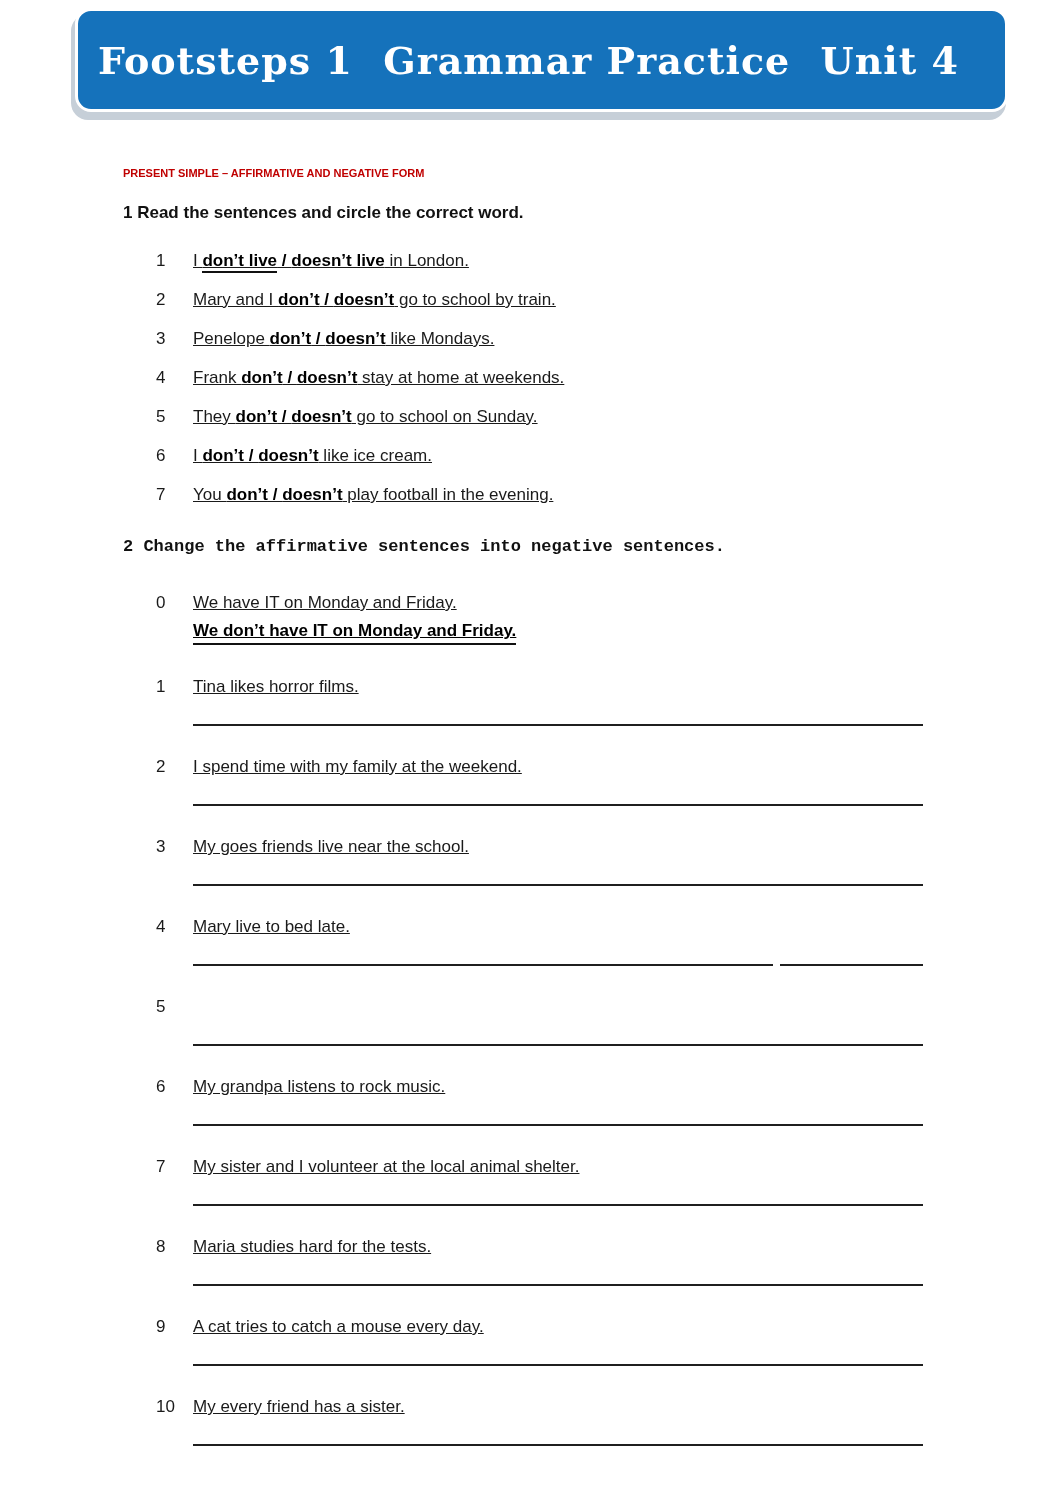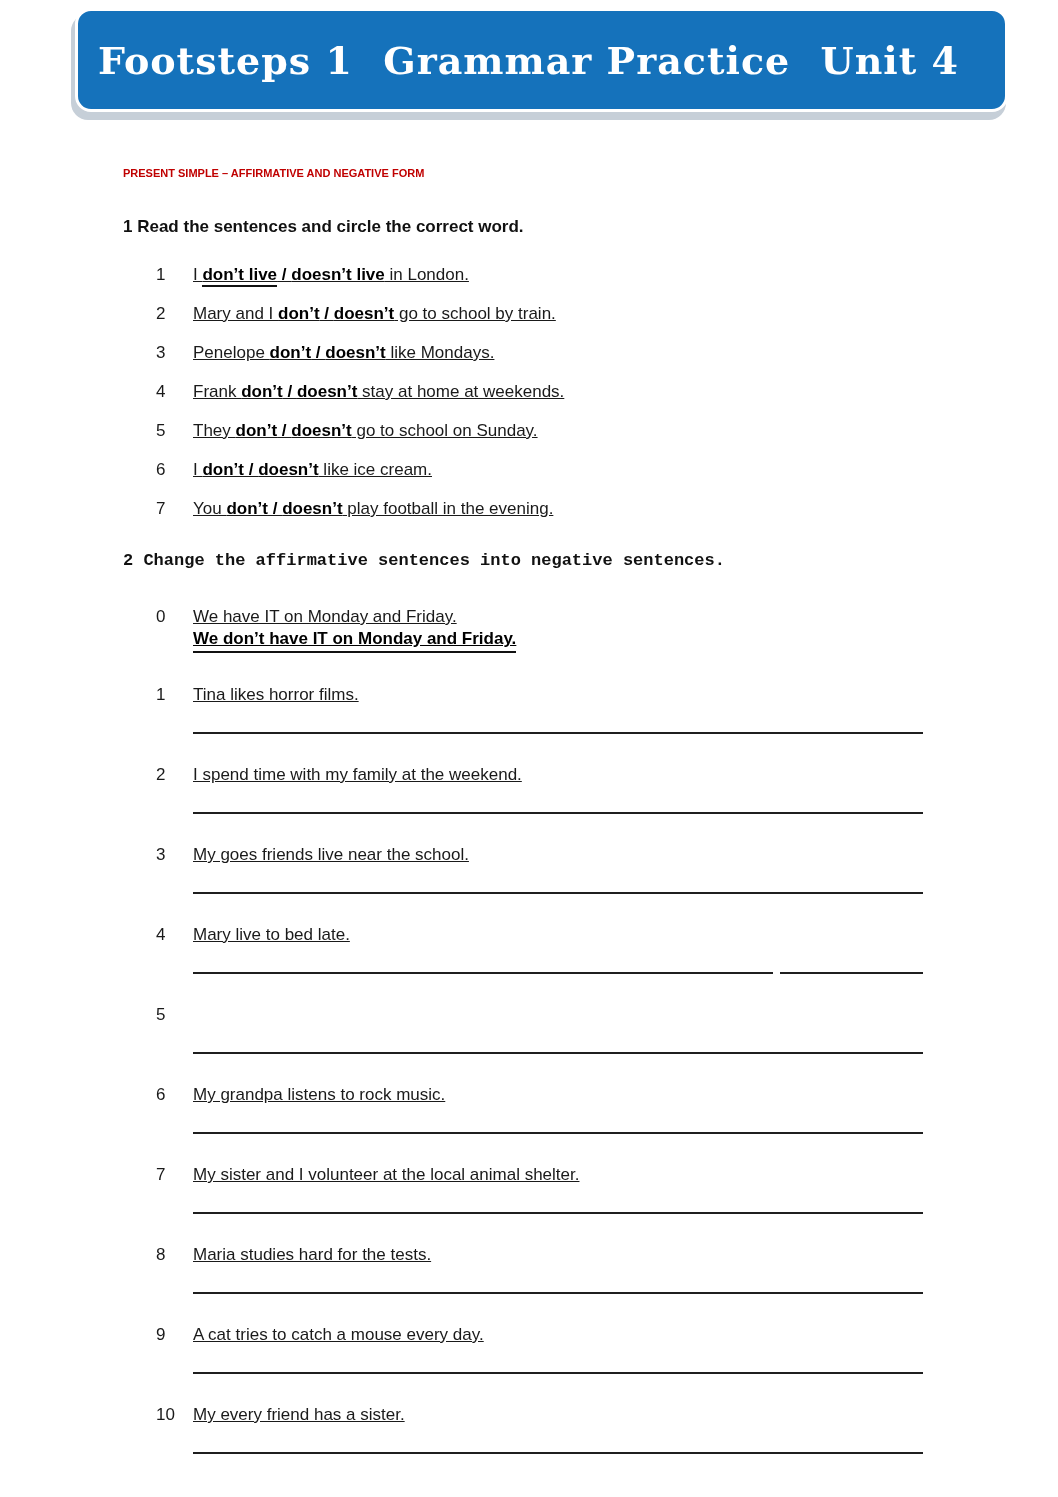--- a/index.html
+++ b/index.html
@@ -43,37 +43,37 @@
     font-weight: 700;
     font-size: 11px;
     line-height: 22px;
   }
   .instruction {
     font-weight: 700;
     font-size: 17px;
     line-height: 22px;
     color: #111;
   }
-  .instr-1 { margin-top: 32px; }
+  .instr-1 { margin-top: 18px; }
   .instr-2 { margin-top: 30px; font-family: Liberation Mono, monospace; }
   .list { margin-left: 33px; }
   .ex1-list { margin-top: 26px; }
   .row { display: flex; font-size: 17px; line-height: 22px; }
   .num {
     width: 37px;
     flex-shrink: 0;
     color: #1a1a1a;
   }
   .sentence { color: #1a1a1a; text-decoration: underline; }
   .b { font-weight: 700; color: #000; }
   .u { border-bottom: 2px solid #111; padding-bottom: 1px; }
   .ex1-item { margin-bottom: 17px; }
   
   .ex2-example { margin-top: 34px; }
-  .ex2-example .answer-row { margin-top: 0; }
+  .ex2-example .answer-row { margin-top: 6px; }
   .ex2-list { margin-top: 31px; }
   .ex2-item { margin-bottom: 30px; }
   .blank-row {
     margin-left: 37px;
     margin-top: 25px;
     display: flex;
   }
   .blank {
     display: inline-block;
     height: 3px;

